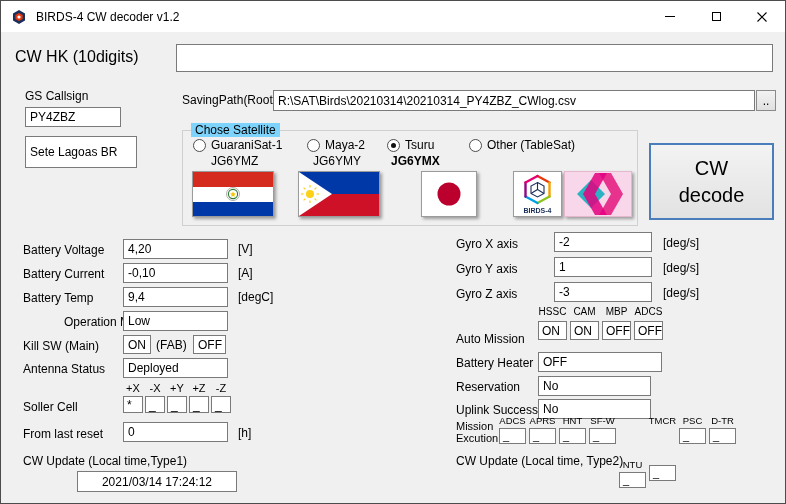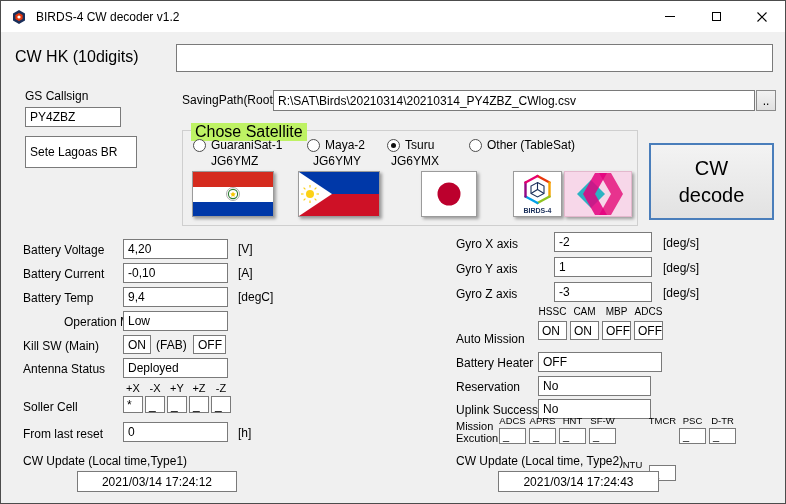--- a/index.html
+++ b/index.html
@@ -13,21 +13,21 @@
   .glyph-min { width:10px; height:1px; background:#000; }
   .glyph-max { width:9px; height:9px; border:1px solid #000; }
   .lbl { position:absolute; font-size:12px; color:#000; white-space:nowrap; }
   .lbl-lg { font-size:16px; }
   .lbl-sm { font-size:11px; }
   .field { position:absolute; background:#fff; border:1px solid #7a7a7a; font-size:12px; color:#000; padding:0 4px; display:flex; align-items:center; overflow:hidden; white-space:nowrap; }
   input.field { font-family:inherit; display:block; }
   .center { justify-content:center; }
   .btn { position:absolute; background:linear-gradient(#f2f2f2,#e0e0e0); border:1px solid #8a8a8a; font-size:12px; font-family:inherit; cursor:pointer; display:flex; align-items:center; justify-content:center; }
   .groupbox { position:absolute; border:1px solid #cfcfcf; }
-  .legend { position:absolute; top:-8px; left:8px; background:#bef264; padding:0 4px; font-size:16px; white-space:nowrap; }
+  .legend { position:absolute; top:-8px; left:8px; background:#7dd3fc; padding:0 4px; font-size:12px; white-space:nowrap; }
   .radio { position:absolute; display:flex; align-items:center; gap:5px; font-size:12px; white-space:nowrap; cursor:pointer; }
   .radio .dot { width:13px; height:13px; background:#fff; border:1px solid #4d4d4d; border-radius:50%; position:relative; flex:none; }
   .radio.checked .dot::after { content:""; position:absolute; left:3px; top:3px; width:5px; height:5px; background:#111; border-radius:50%; }
   .flag { position:absolute; border:1px solid #9b9b9b; box-shadow:2px 2px 3px rgba(0,0,0,0.35); background:#fff; }
   .flag svg { display:block; }
   .decode-btn { position:absolute; left:648px; top:142px; width:125px; height:77px; background:linear-gradient(#f3f3f3,#e2e2e2); border:2px solid #4a7ebb; display:flex; flex-direction:column; align-items:center; justify-content:center; font-size:20px; line-height:1.35; color:#000; cursor:pointer; font-family:inherit; }
   .cells { position:absolute; display:flex; }
   .cell-col { display:flex; flex-direction:column; align-items:center; }
   .cell-hdr { font-size:10px; white-space:nowrap; }
   .cell-hdr.xs { font-size:9.5px; }
@@ -88,21 +88,21 @@
     <div class="radio" style="left:124px;top:7px;">
       <span class="dot"></span>
       <span>Maya-2</span>
     </div>
     <span class="lbl" style="left:130px;top:23px;">JG6YMY</span>
 
     <div class="radio checked" style="left:204px;top:7px;">
       <span class="dot"></span>
       <span>Tsuru</span>
     </div>
-    <span class="lbl" style="left:208px;top:23px;">JG6YMX</span>
+    <span class="lbl" style="left:208px;top:23px;font-weight:bold;">JG6YMX</span>
 
     <div class="radio" style="left:286px;top:7px;">
       <span class="dot"></span>
       <span>Other (TableSat)</span>
     </div>
 
     <div class="flag" style="left:9px;top:40px;width:82px;height:46px;">
       <svg viewBox="0 0 80 44" width="80" height="44" preserveAspectRatio="none">
         <rect width="80" height="15" fill="#d52b1e"></rect>
         <rect y="15" width="80" height="15" fill="#ffffff"></rect>
@@ -300,15 +300,14 @@
       <span class="cell-hdr xs">PSC</span>
       <div class="cell-box" style="height:16px;font-size:11px;">_</div>
     </div>
     <div class="cell-col" style="width:27px;">
       <span class="cell-hdr xs">D-TR</span>
       <div class="cell-box" style="height:16px;font-size:11px;">_</div>
     </div>
   </div>
 
   <span class="lbl" style="left:455px;top:453px;">CW Update (Local time, Type2)</span>
-  <div class="field center" style="left:497px;top:470px;width:161px;height:21px;">2021/03/14 17:24:43</div>
 
 </div>
 
 </body></html>

